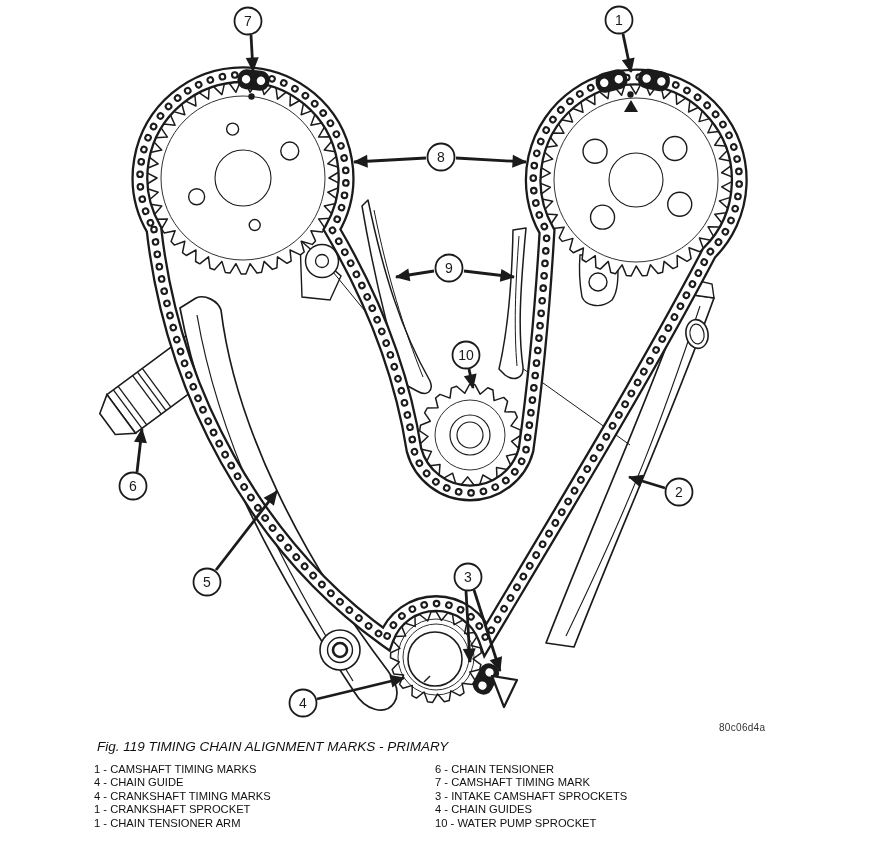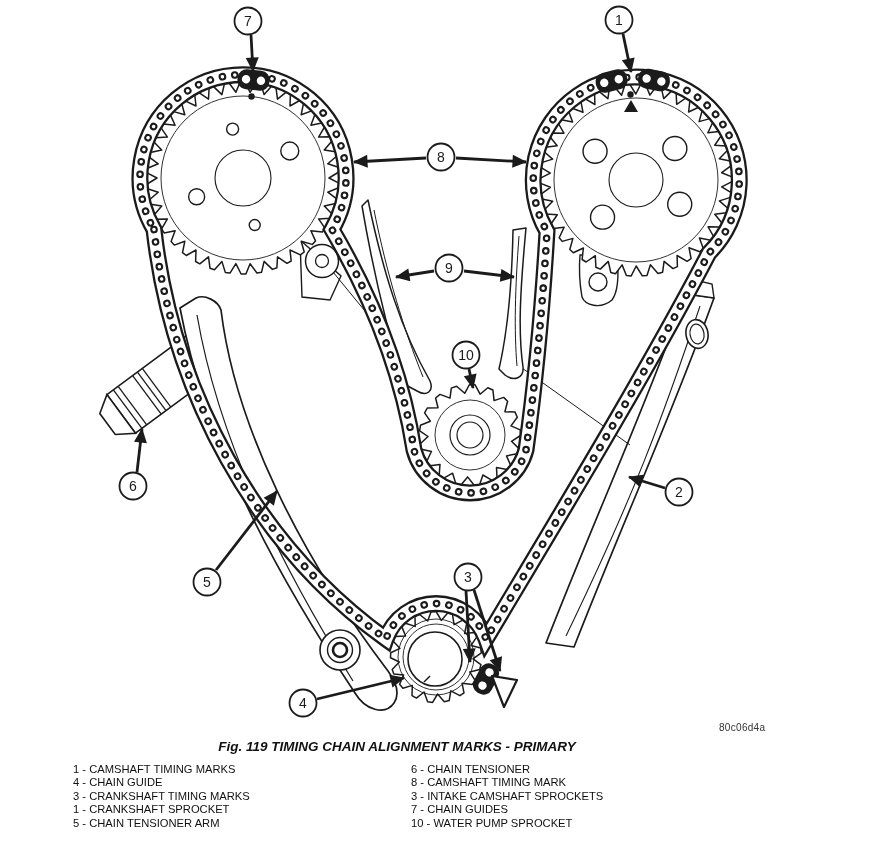--- a/index.html
+++ b/index.html
@@ -1,25 +1,25 @@
 <!DOCTYPE html>
 <html><head>
 <meta charset="utf-8">
 <style>
   html,body{margin:0;padding:0;background:#fff}
   .page{position:relative;width:877px;height:846px;background:#fff;overflow:hidden;
         font-family:"Liberation Sans",sans-serif;color:#111}
   .page svg{position:absolute;top:0;left:0}
   svg text{font-family:"Liberation Sans",sans-serif}
-  .fig-title{position:absolute;top:739px;left:97px;width:600px;text-align:center;
-             font-size:13.5px;font-weight:bold;font-style:italic;white-space:nowrap}
+  .fig-title{position:absolute;top:739px;left:97px;width:600px;text-align:left;
+             font-size:13.5px;font-weight:normal;font-style:italic;white-space:nowrap}
   .legend{position:absolute;top:763px;left:0;width:877px;font-size:11.2px;line-height:13.4px}
   .legend-col{position:absolute;top:0;white-space:nowrap}
-  .col-left{left:73px}
-  .col-right{left:411px}
+  .col-left{left:94px}
+  .col-right{left:435px}
   .watermark{font-size:10px;fill:#333;letter-spacing:.3px}
 </style>
 </head>
 <body>
 
 <div class="page">
 
   <svg id="diagram" width="877" height="735" viewBox="0 0 877 735">
     <defs>
       <marker id="arrowhead" markerUnits="userSpaceOnUse" markerWidth="20" markerHeight="16" refX="14" refY="7" orient="auto">
@@ -190,25 +190,25 @@
       </g>
     <text class="watermark" x="719" y="731">80c06d4a</text>
   </svg>
 
   <div class="fig-title">Fig. 119 TIMING CHAIN ALIGNMENT MARKS - PRIMARY</div>
 
   <div class="legend">
     <div class="legend-col col-left">
       <div>1 - CAMSHAFT TIMING MARKS</div>
       <div>4 - CHAIN GUIDE</div>
-      <div>3 - CRANKSHAFT TIMING MARKS</div>
+      <div>4 - CRANKSHAFT TIMING MARKS</div>
       <div>1 - CRANKSHAFT SPROCKET</div>
-      <div>5 - CHAIN TENSIONER ARM</div>
+      <div>1 - CHAIN TENSIONER ARM</div>
     </div>
     <div class="legend-col col-right">
       <div>6 - CHAIN TENSIONER</div>
-      <div>8 - CAMSHAFT TIMING MARK</div>
+      <div>7 - CAMSHAFT TIMING MARK</div>
       <div>3 - INTAKE CAMSHAFT SPROCKETS</div>
-      <div>7 - CHAIN GUIDES</div>
+      <div>4 - CHAIN GUIDES</div>
       <div>10 - WATER PUMP SPROCKET</div>
     </div>
   </div>
 </div>
 
 </body></html>

